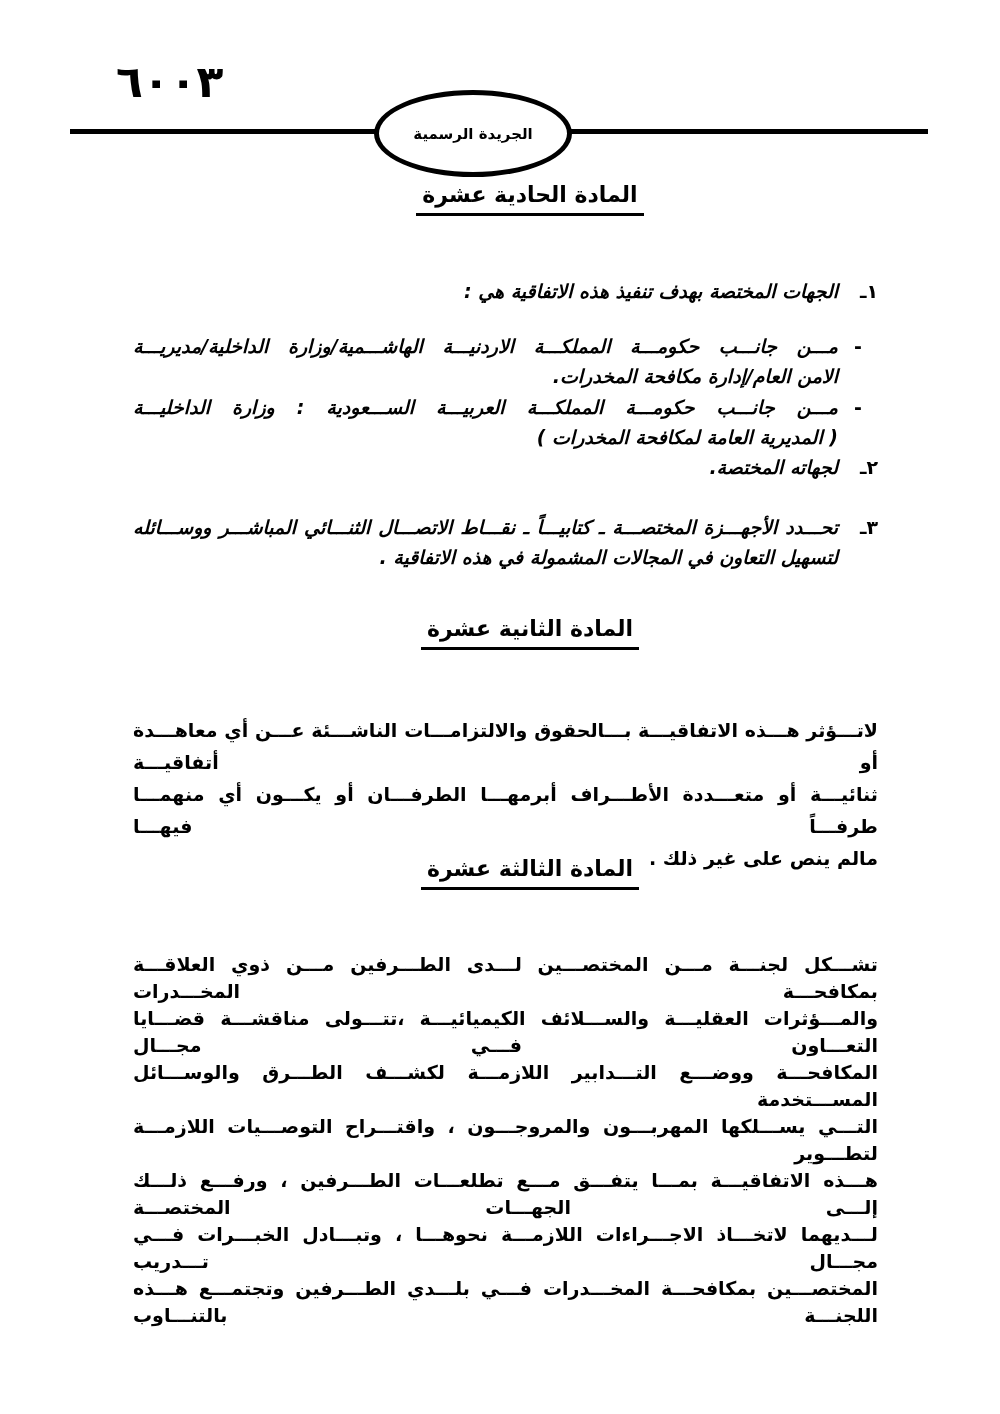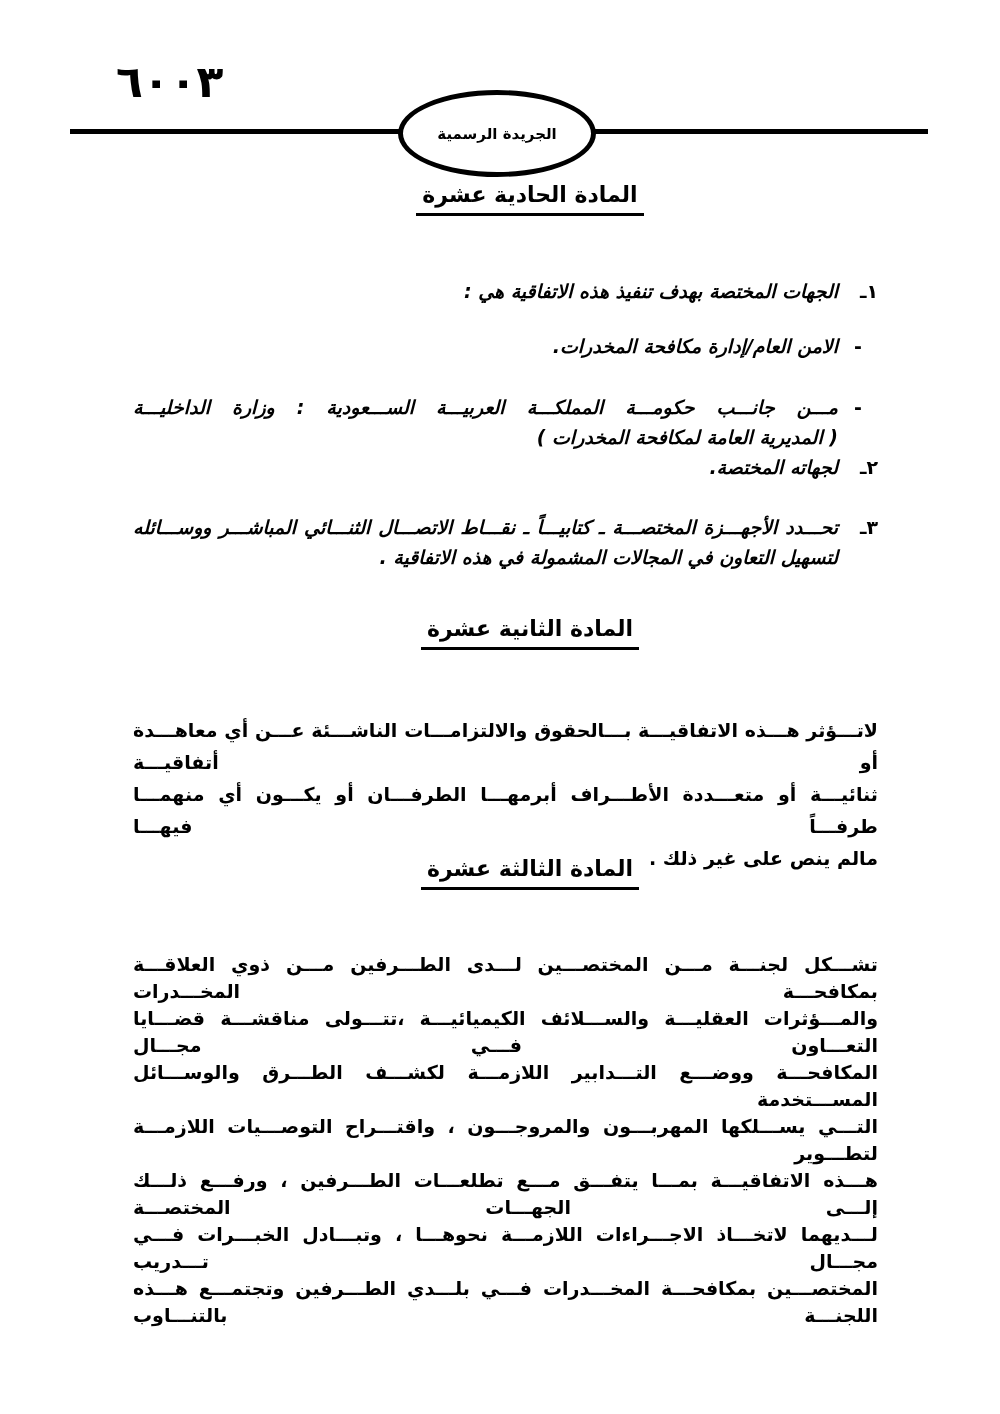--- a/index.html
+++ b/index.html
@@ -25,21 +25,21 @@
     position: absolute;
     top: 129px;
     left: 70px;
     width: 858px;
     height: 5px;
     background: #000000;
   }
   .ellipse {
     position: absolute;
     top: 90px;
-    left: 398px;
+    left: 374px;
     width: 198px;
     height: 87px;
     box-sizing: border-box;
     border: 5px solid #000000;
     border-radius: 50%;
     background: #ffffff;
     display: flex;
     align-items: center;
     justify-content: center;
     font-size: 15px;
@@ -113,20 +113,21 @@
     <div class="row">
       <div class="marker num">١ـ</div>
       <div class="itext last">الجهات المختصة بهدف تنفيذ هذه الاتفاقية هي :</div>
     </div>
   </div>
 
   <div class="list" id="sub1">
     <div class="row">
       <div class="marker dash">-</div>
       <div class="itext">
+        <div class="fill">مـــن جانـــب حكومـــة المملكـــة الاردنيـــة الهاشـــمية/وزارة الداخلية/مديريـــة</div>
         <div class="last">الامن العام/إدارة مكافحة المخدرات.</div>
       </div>
     </div>
   </div>
 
   <div class="list" id="sub2">
     <div class="row">
       <div class="marker dash">-</div>
       <div class="itext">
         <div class="fill">مـــن جانـــب حكومـــة المملكـــة العربيـــة الســـعودية : وزارة الداخليـــة</div>

